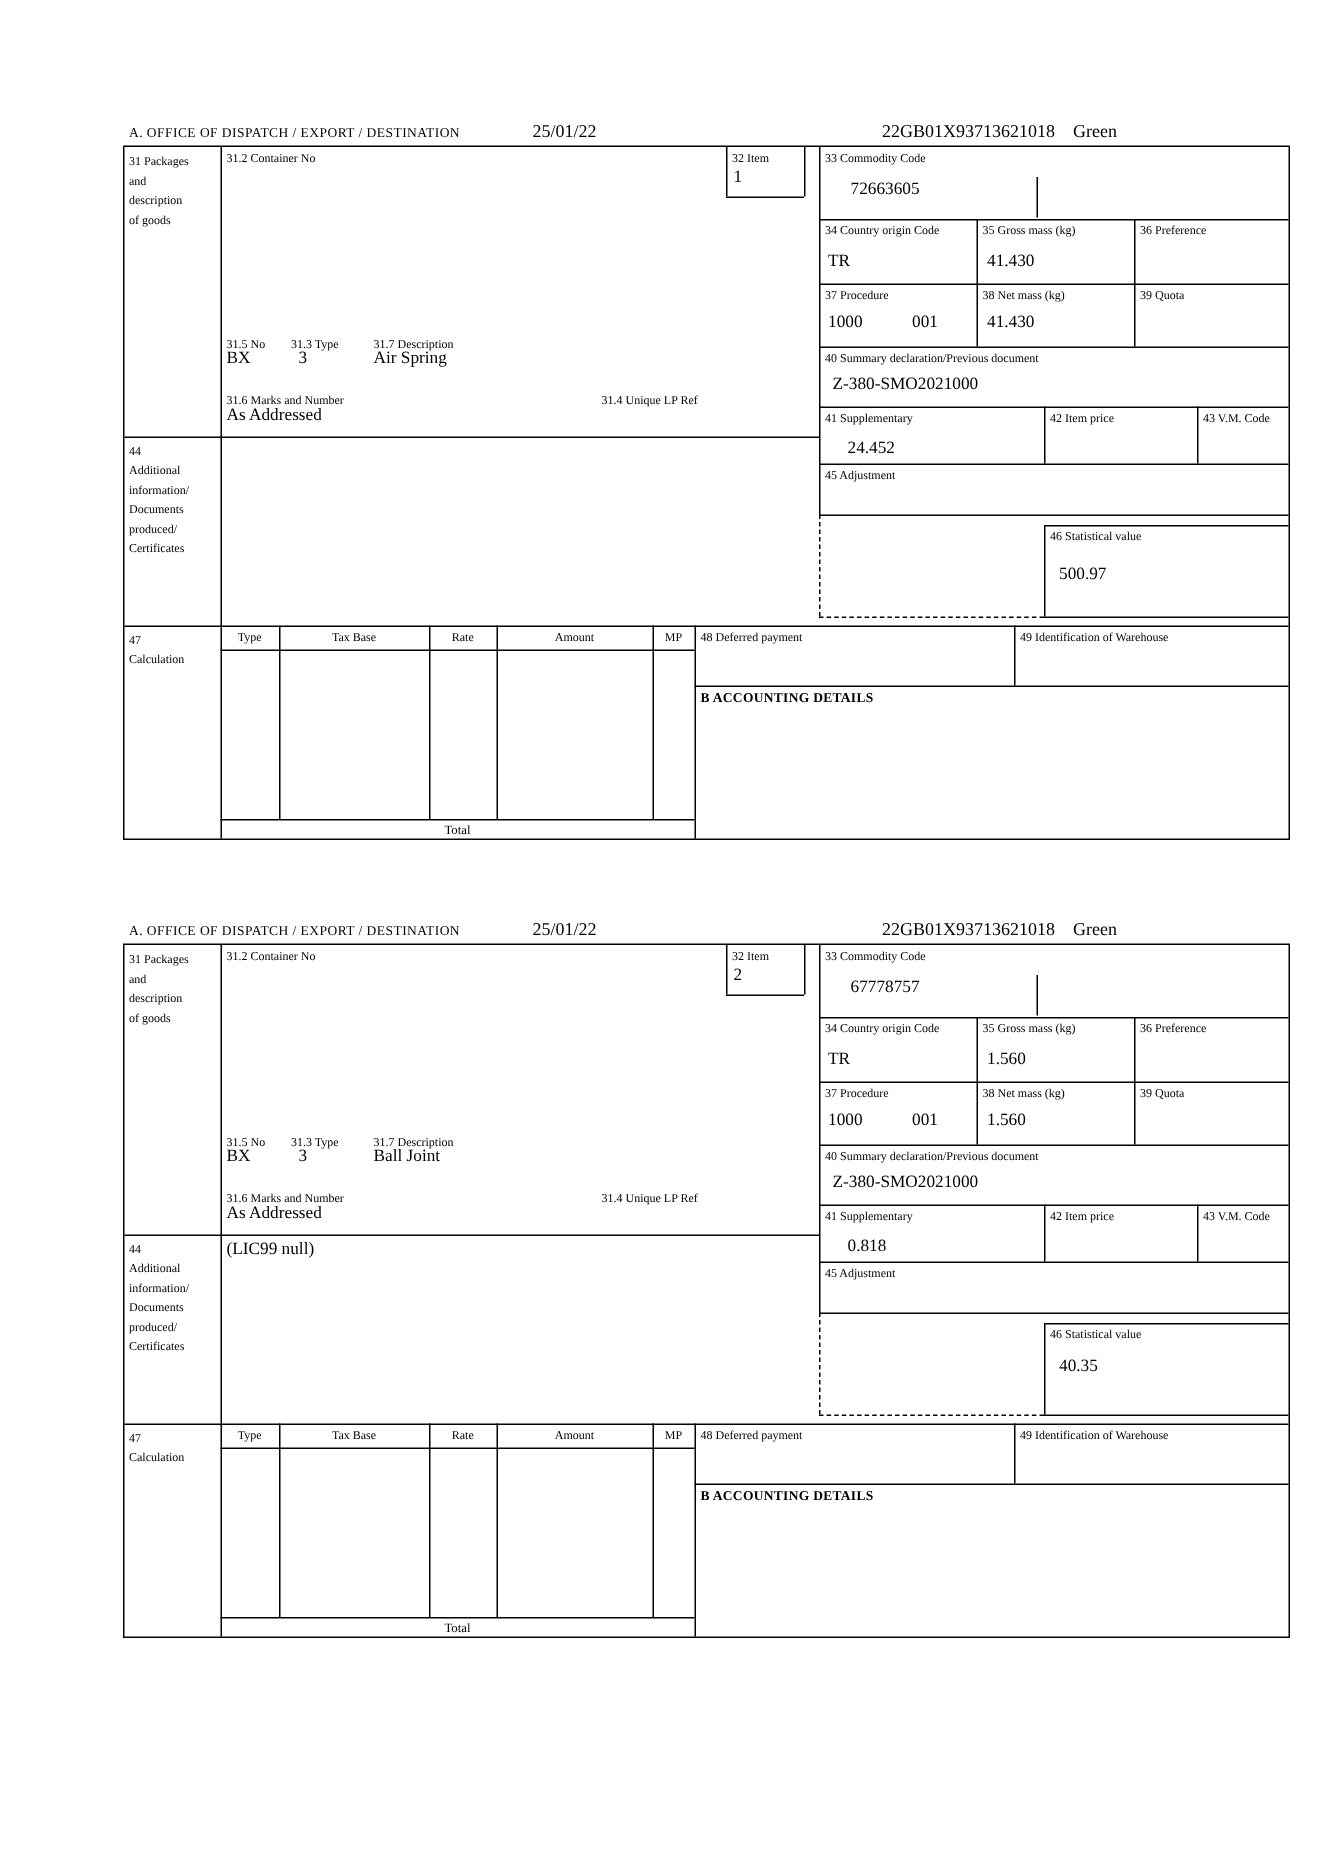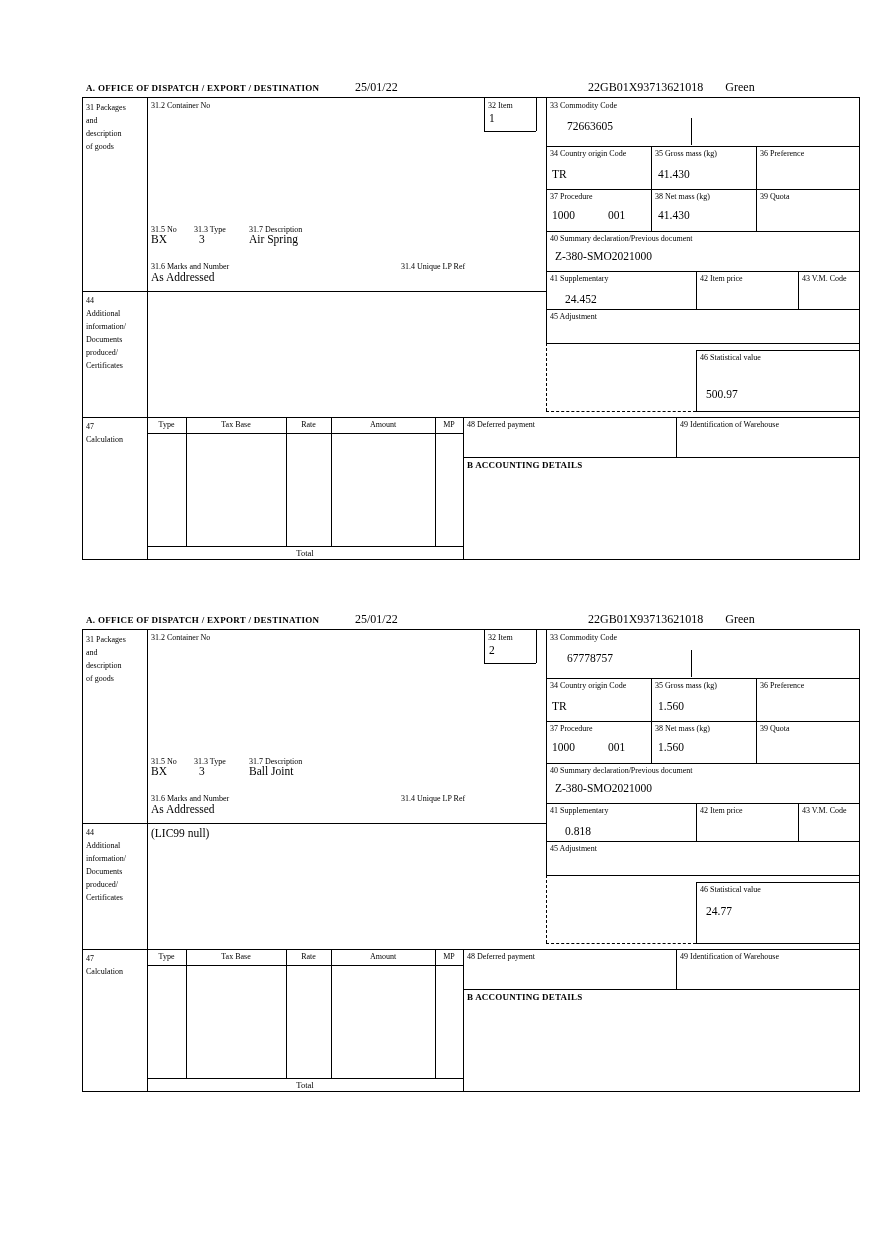--- a/index.html
+++ b/index.html
@@ -6,23 +6,23 @@
   html,body { background:#fff; }
   body {
     width:882px; height:1250px; position:relative;
     font-family:"Liberation Serif", serif; color:#000;
   }
   .sheet { position:absolute; left:82px; width:778px; height:480px; }
   .sheet.s1 { top:80px; }
   .sheet.s2 { top:612px; }
 
   .hdr { position:absolute; top:0; left:0; width:778px; height:16px; }
-  .hdr-a { position:absolute; left:4px; top:3px; font-size:9px; font-weight:bold; letter-spacing:.3px; white-space:nowrap; }
+  .hdr-a { position:absolute; left:4px; top:3px; font-size:9px; font-weight:normal; letter-spacing:.3px; white-space:nowrap; }
   .hdr-val { position:absolute; top:0; font-size:12px; white-space:nowrap; }
-  .gap { margin-left:22px; }
+  .gap { margin-left:12px; }
 
   .form { position:absolute; left:0; top:17px; width:778px; height:463px; border:1px solid #000; }
 
   .vl { position:absolute; width:1px; background:#000; }
   .hl { position:absolute; height:1px; background:#000; }
   .vl.dash { background:none; width:0; border-left:1px dashed #000; }
   .hl.dash { background:none; height:0; border-top:1px dashed #000; }
 
   .lbl { position:absolute; font-size:8px; line-height:10px; white-space:nowrap; }
   .val { position:absolute; font-size:11.5px; line-height:13px; white-space:nowrap; }
@@ -91,21 +91,21 @@
     <span class="lbl" style="left:467px;top:176px">41 Supplementary</span>
     <span class="val" style="left:482px;top:195px">24.452</span>
     <span class="lbl" style="left:617px;top:176px">42 Item price</span>
     <span class="lbl" style="left:719px;top:176px">43 V.M. Code</span>
 
     <span class="val" style="left:68px;top:197px"></span>
 
     <span class="lbl" style="left:467px;top:214px">45 Adjustment</span>
 
     <span class="lbl" style="left:617px;top:255px">46 Statistical value</span>
-    <span class="val" style="left:623px;top:290px">500.97</span>
+    <span class="val" style="left:623px;top:279px">500.97</span>
 
     <span class="th" style="left:64px;width:39px">Type</span>
     <span class="th" style="left:103px;width:100px">Tax Base</span>
     <span class="th" style="left:203px;width:45px">Rate</span>
     <span class="th" style="left:248px;width:104px">Amount</span>
     <span class="th" style="left:352px;width:28px">MP</span>
 
     <span class="lbl" style="left:384px;top:322px">48 Deferred payment</span>
     <span class="lbl" style="left:597px;top:322px">49 Identification of Warehouse</span>
     <span class="acct" style="left:384px;top:362px">B ACCOUNTING DETAILS</span>
@@ -202,21 +202,21 @@
     <span class="lbl" style="left:467px;top:176px">41 Supplementary</span>
     <span class="val" style="left:482px;top:195px">0.818</span>
     <span class="lbl" style="left:617px;top:176px">42 Item price</span>
     <span class="lbl" style="left:719px;top:176px">43 V.M. Code</span>
 
     <span class="val" style="left:68px;top:197px">(LIC99 null)</span>
 
     <span class="lbl" style="left:467px;top:214px">45 Adjustment</span>
 
     <span class="lbl" style="left:617px;top:255px">46 Statistical value</span>
-    <span class="val" style="left:623px;top:275px">24.77</span>
+    <span class="val" style="left:623px;top:275px">40.35</span>
 
     <span class="th" style="left:64px;width:39px">Type</span>
     <span class="th" style="left:103px;width:100px">Tax Base</span>
     <span class="th" style="left:203px;width:45px">Rate</span>
     <span class="th" style="left:248px;width:104px">Amount</span>
     <span class="th" style="left:352px;width:28px">MP</span>
 
     <span class="lbl" style="left:384px;top:322px">48 Deferred payment</span>
     <span class="lbl" style="left:597px;top:322px">49 Identification of Warehouse</span>
     <span class="acct" style="left:384px;top:362px">B ACCOUNTING DETAILS</span>

